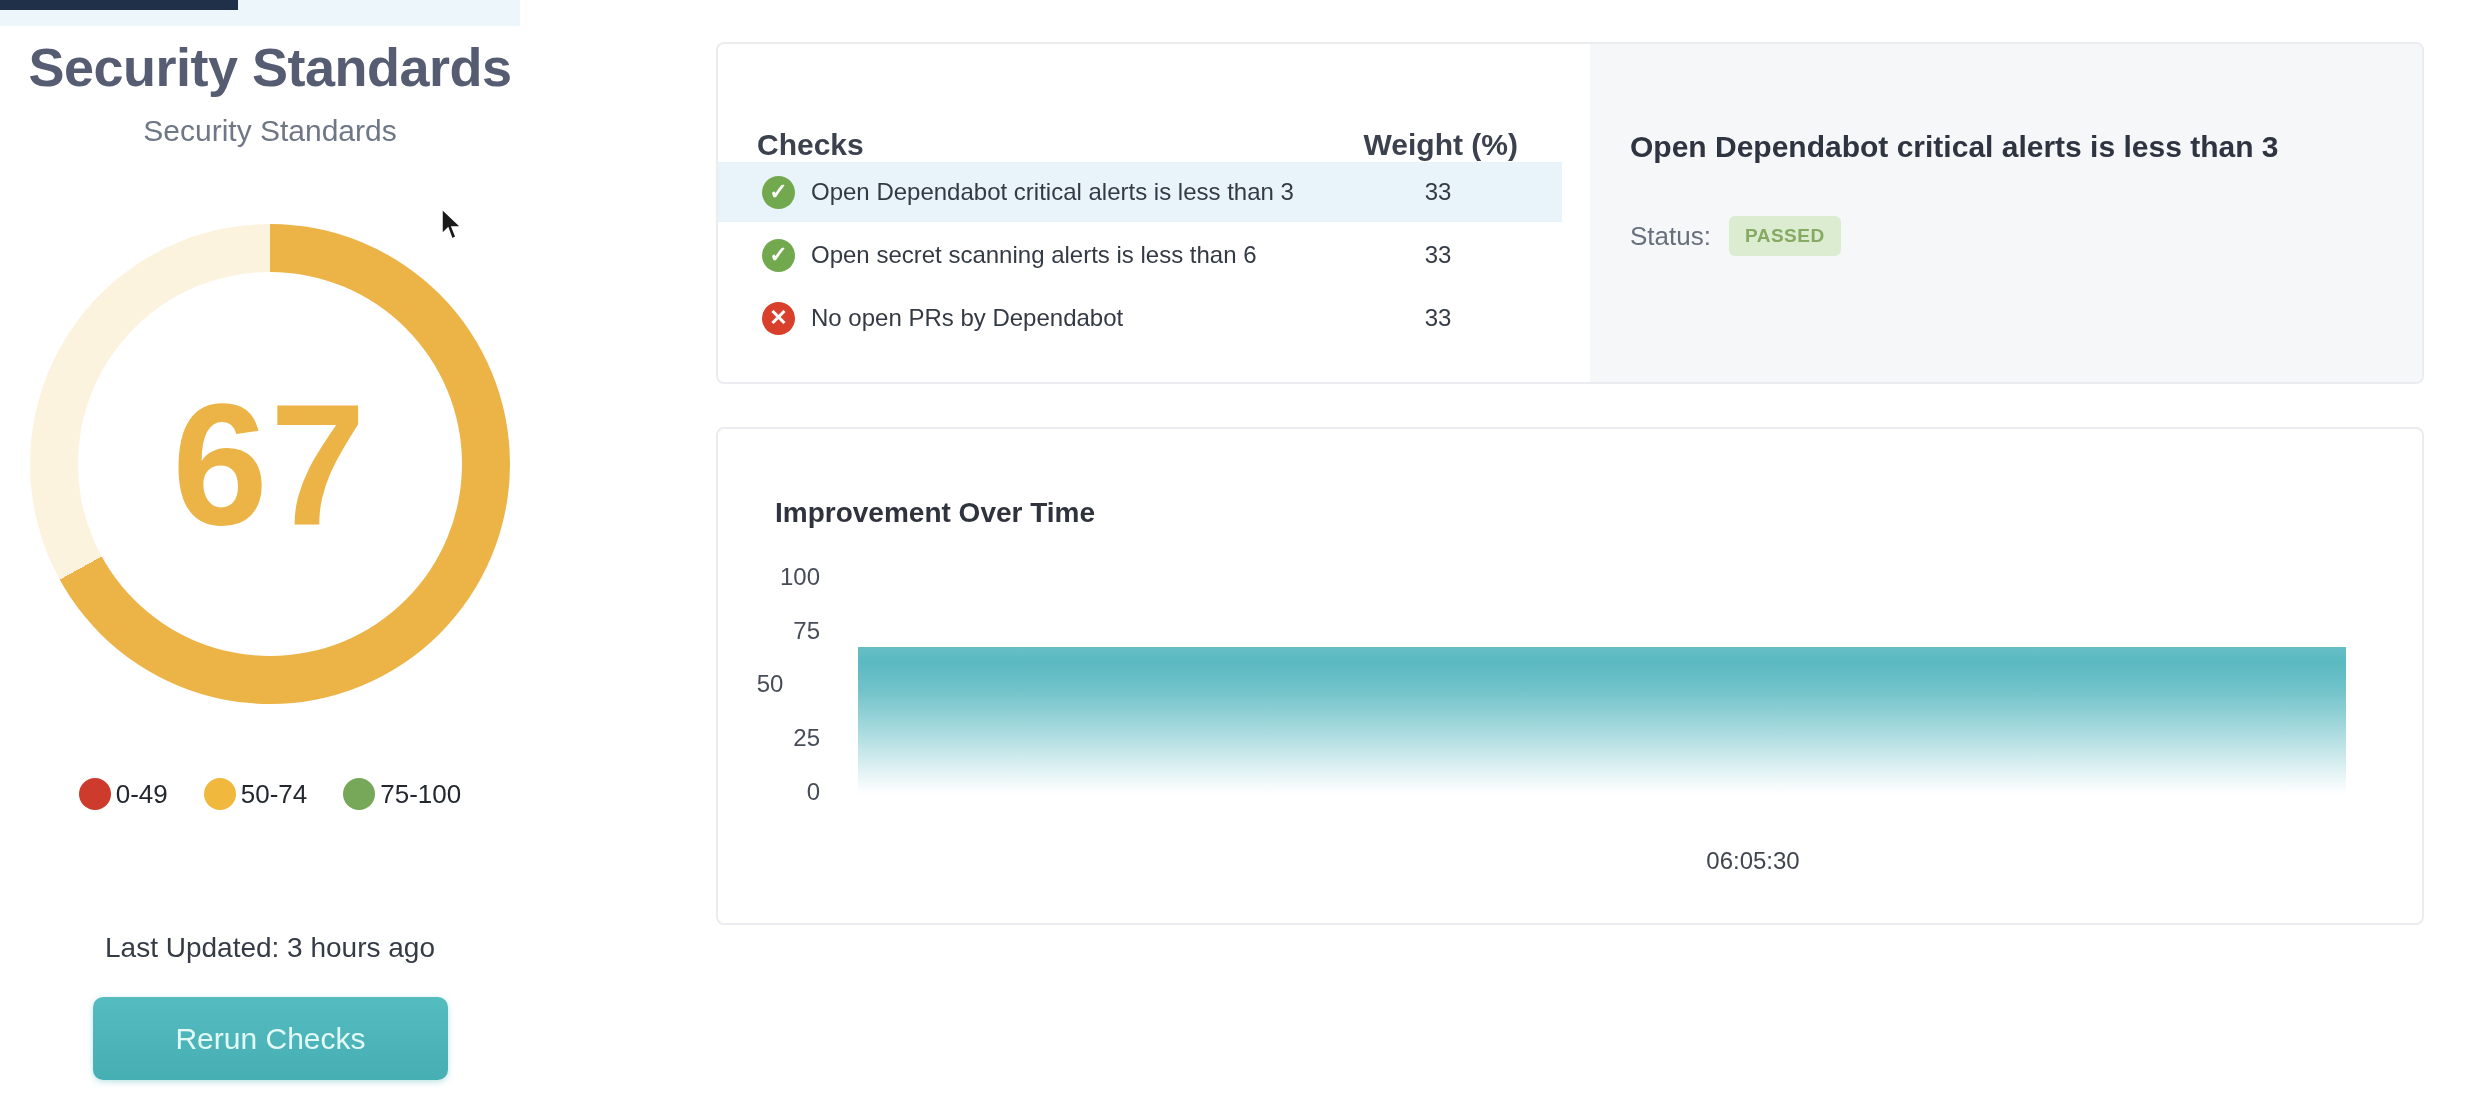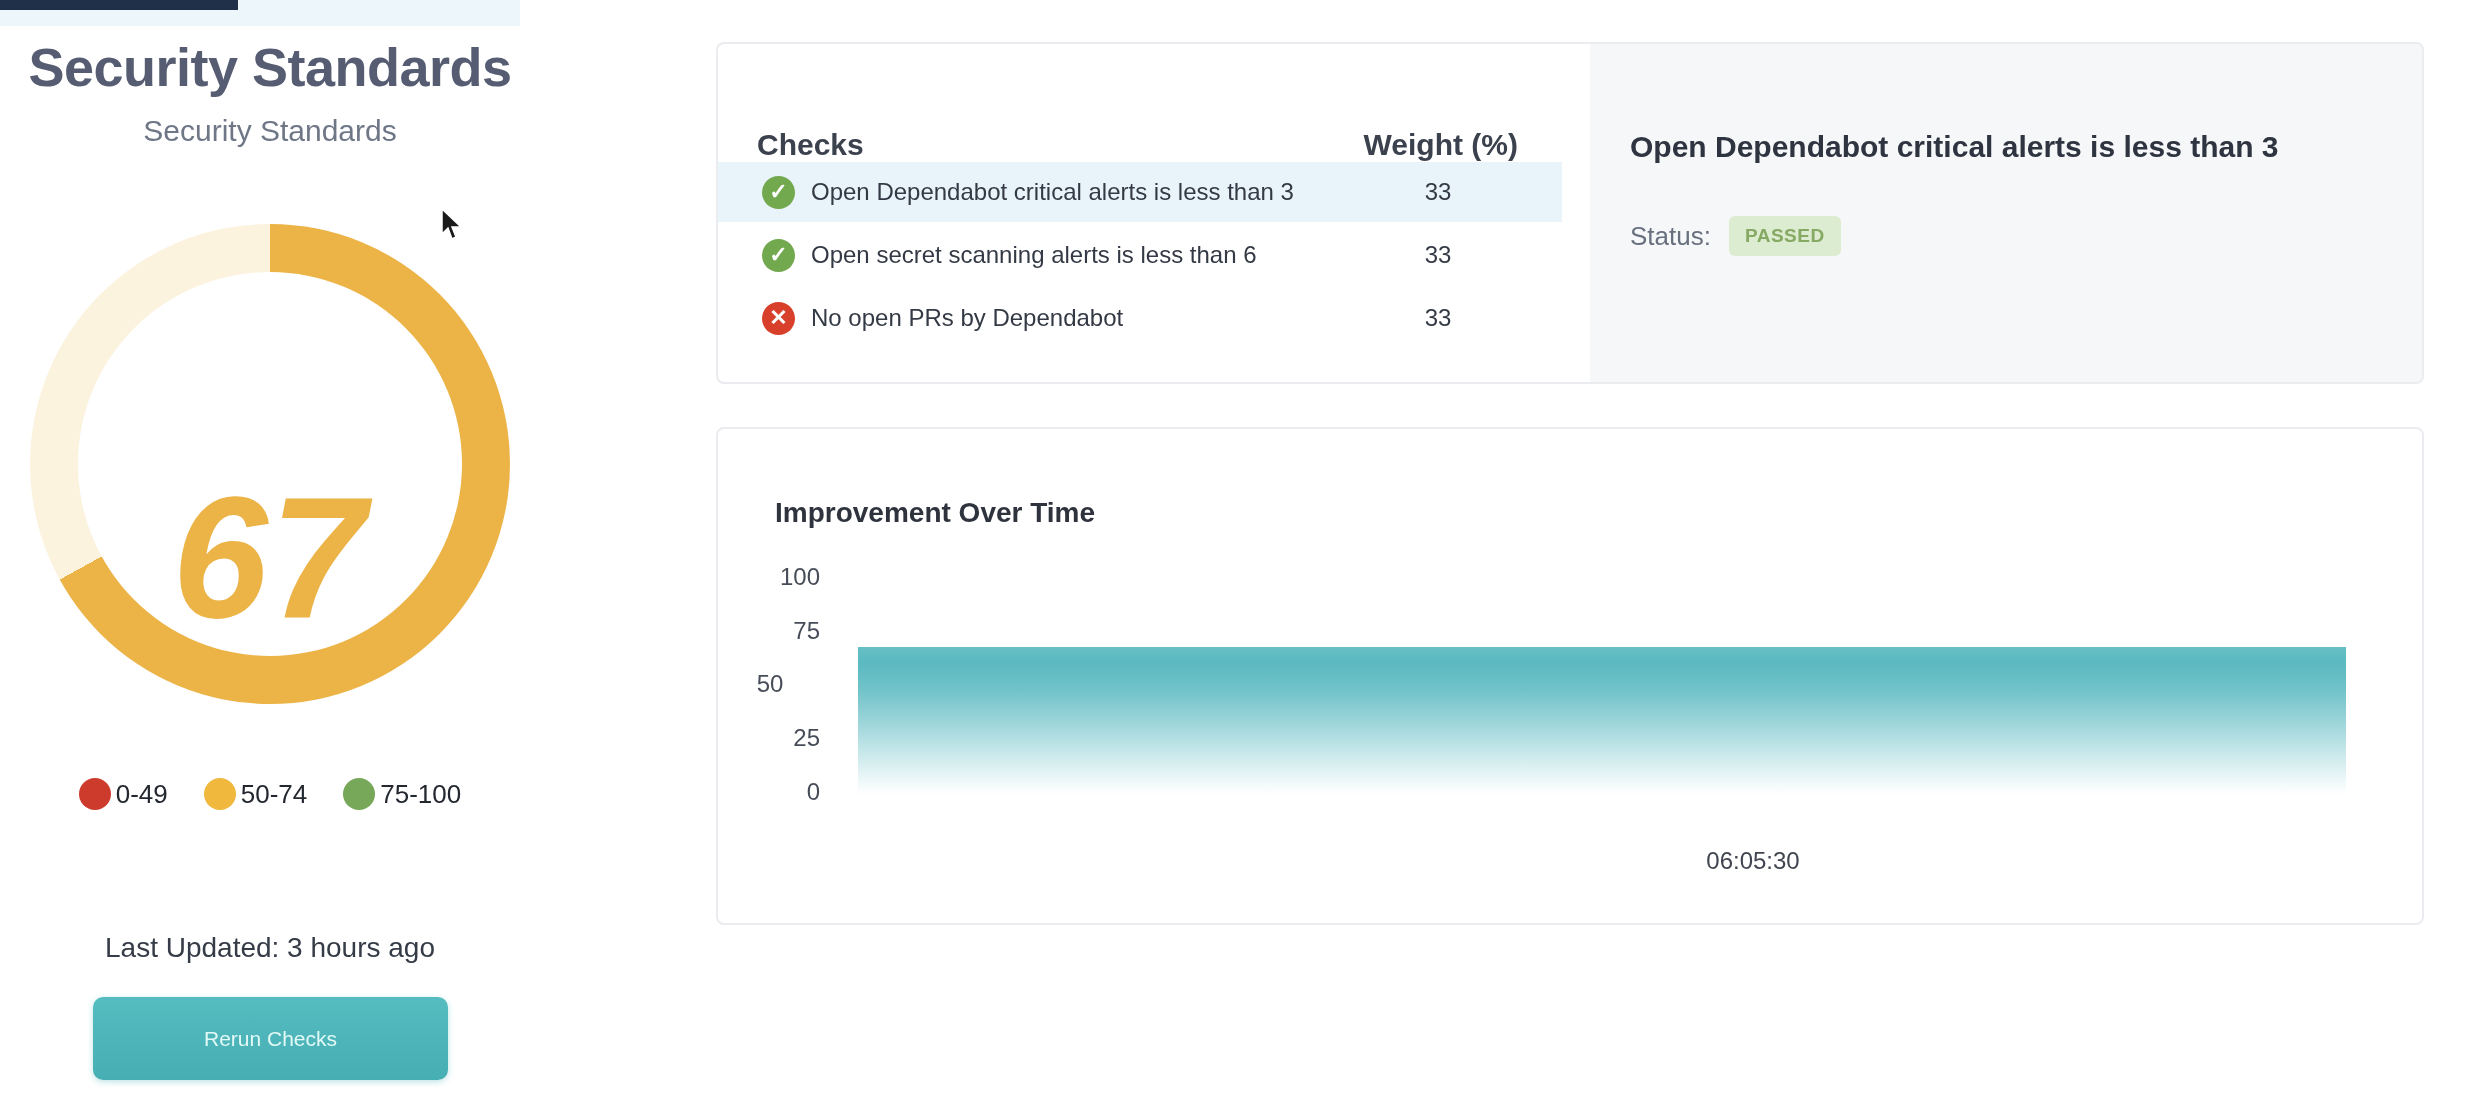--- a/index.html
+++ b/index.html
@@ -30,21 +30,21 @@
   }
 
   .gauge {
     position: absolute; left: 30px; top: 224px; width: 480px; height: 480px;
     border-radius: 50%;
     background: conic-gradient(#ecb347 0turn 0.67turn, #fcf3df 0.67turn 1turn);
     display: flex; align-items: center; justify-content: center;
   }
   .gauge-hole {
     width: 384px; height: 384px; border-radius: 50%; background: #ffffff;
-    display: flex; align-items: flex-end; justify-content: center; font-style: italic;
+    display: flex; align-items: center; justify-content: center;
   }
   .gauge-score {
     font-size: 172px; font-weight: 600; color: #ecb347; letter-spacing: 2px;
   }
 
   .legend {
     position: absolute; left: 0; top: 778px; width: 540px;
     display: flex; justify-content: center; align-items: center; gap: 36px;
   }
   .legend-item { display: flex; align-items: center; gap: 5px; }
@@ -55,21 +55,21 @@
   .legend-label { font-size: 26px; color: #23272f; }
 
   .last-updated {
     position: absolute; left: 0; top: 932px; width: 540px;
     text-align: center; font-size: 28px; color: #363c47;
   }
   .rerun-btn {
     position: absolute; left: 93px; top: 997px; width: 355px; height: 83px;
     border: none; border-radius: 10px; cursor: pointer;
     background: linear-gradient(180deg, #55bcc0 0%, #46afb4 100%);
-    color: #e2f9f6; font-size: 21px; font-weight: 500;
+    color: #e2f9f6; font-size: 30px; font-weight: 500;
     font-family: "Liberation Sans", sans-serif;
     box-shadow: 0 2px 6px rgba(70,175,180,0.35);
   }
 
   
   .top-card {
     position: absolute; left: 716px; top: 42px; width: 1708px; height: 342px;
     background: #ffffff; border: 2px solid #eaecef; border-radius: 8px;
     overflow: hidden;
   }

